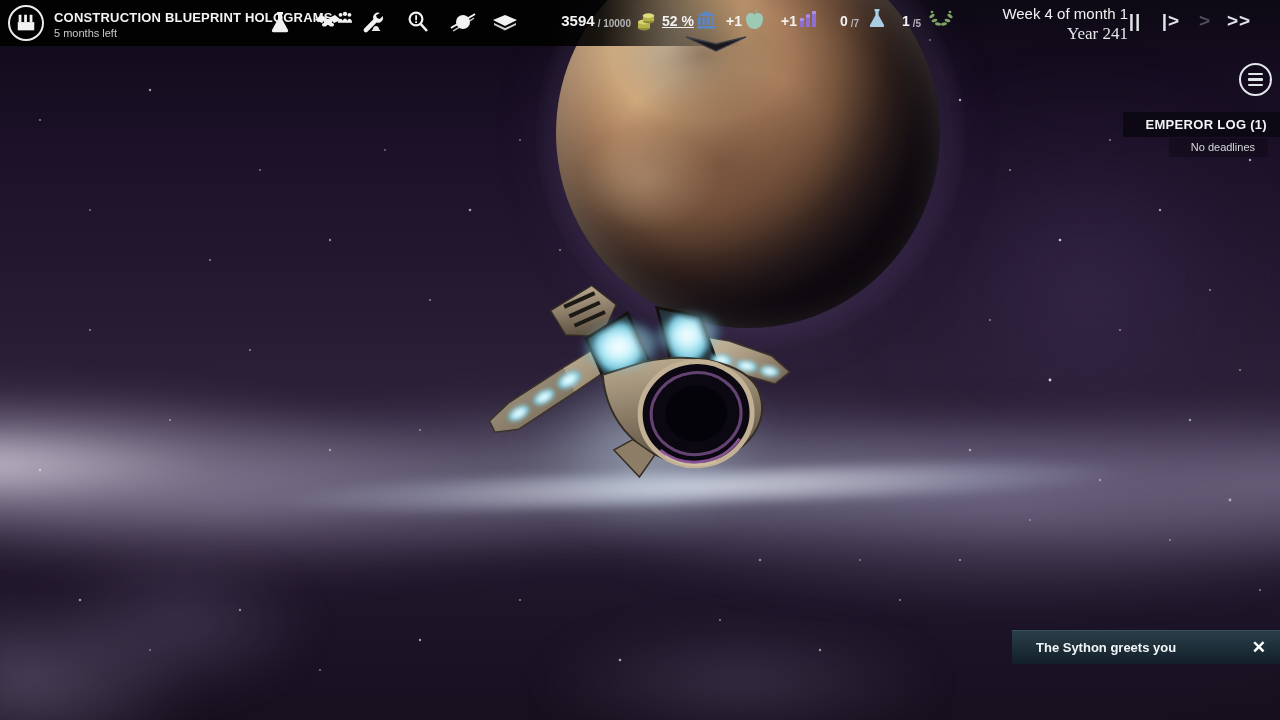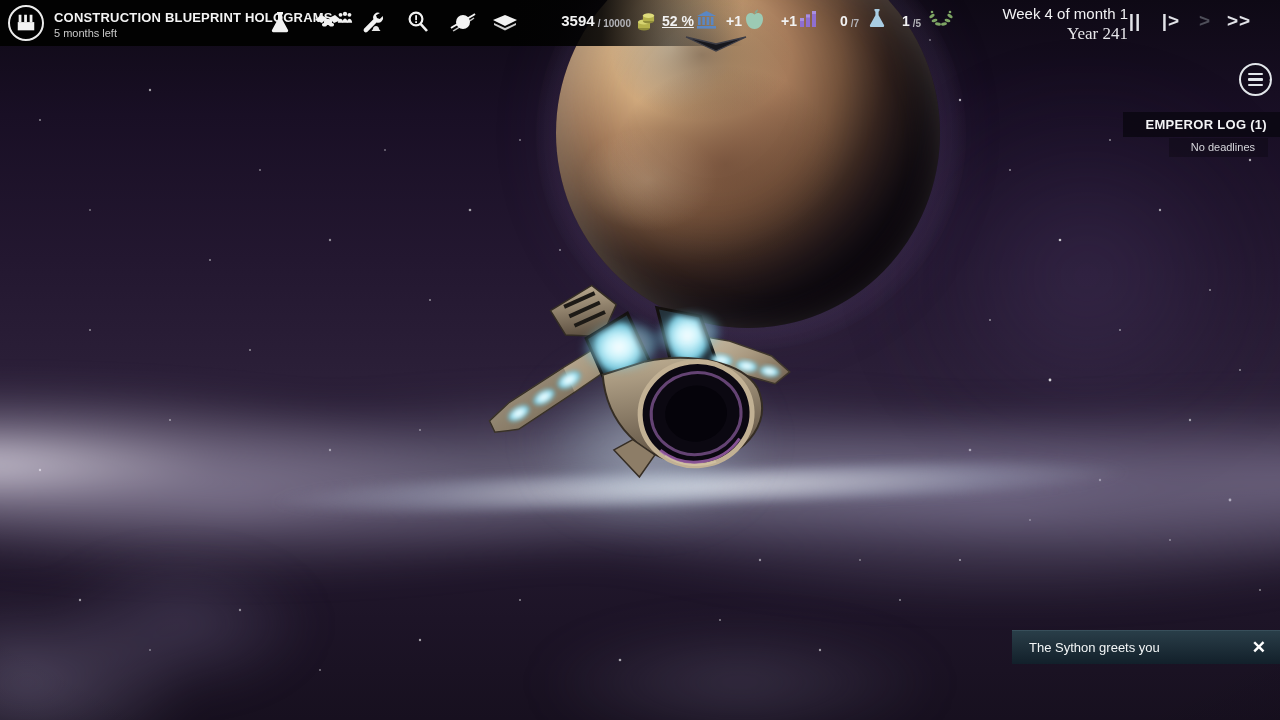--- a/index.html
+++ b/index.html
@@ -64,21 +64,21 @@
   
   .menu-btn { position:absolute; left:1239px; top:63px; width:33px; height:33px; border:2px solid #e2e6ea; border-radius:50%; display:flex; flex-direction:column; align-items:center; justify-content:center; gap:3px; cursor:pointer; background:rgba(10,8,16,.25); }
   .menu-btn i { display:block; width:15px; height:2.4px; background:#e2e6ea; border-radius:1px; }
   .log-title { position:absolute; right:0; top:112px; background:rgba(9,7,15,.78); padding:5px 13px 5px 22px; font-size:13px; font-weight:bold; letter-spacing:.3px; color:#f4f4f6; cursor:pointer;text-align:center; }
   .log-sub { position:absolute; right:12px; top:138px; background:rgba(9,7,15,.4); padding:3px 13px 4px 22px; font-size:11px; color:#d6d6db; }
   
   .notif { position:absolute; left:1012px; top:630px; width:268px; height:34px;
     background:linear-gradient(180deg, rgba(42,64,74,.95), rgba(17,33,43,.93));
     border-top:1px solid rgba(130,170,180,.35);
     display:flex; align-items:center; cursor:pointer; }
-  .notif-text { font-size:13px; color:#f2f5f6; padding-left:17px; }
+  .notif-text { font-size:13px; color:#f2f5f6; padding-left:24px;font-weight:bold; }
   .notif-x { position:absolute; right:14px; top:7px; font-size:17px; font-weight:bold; color:#ffffff; cursor:pointer; line-height:20px; }
   svg { display:block; }
 </style>
 </head>
 <body>
 
 <div class="stage">
 
   <div class="haze-right"></div>
 

